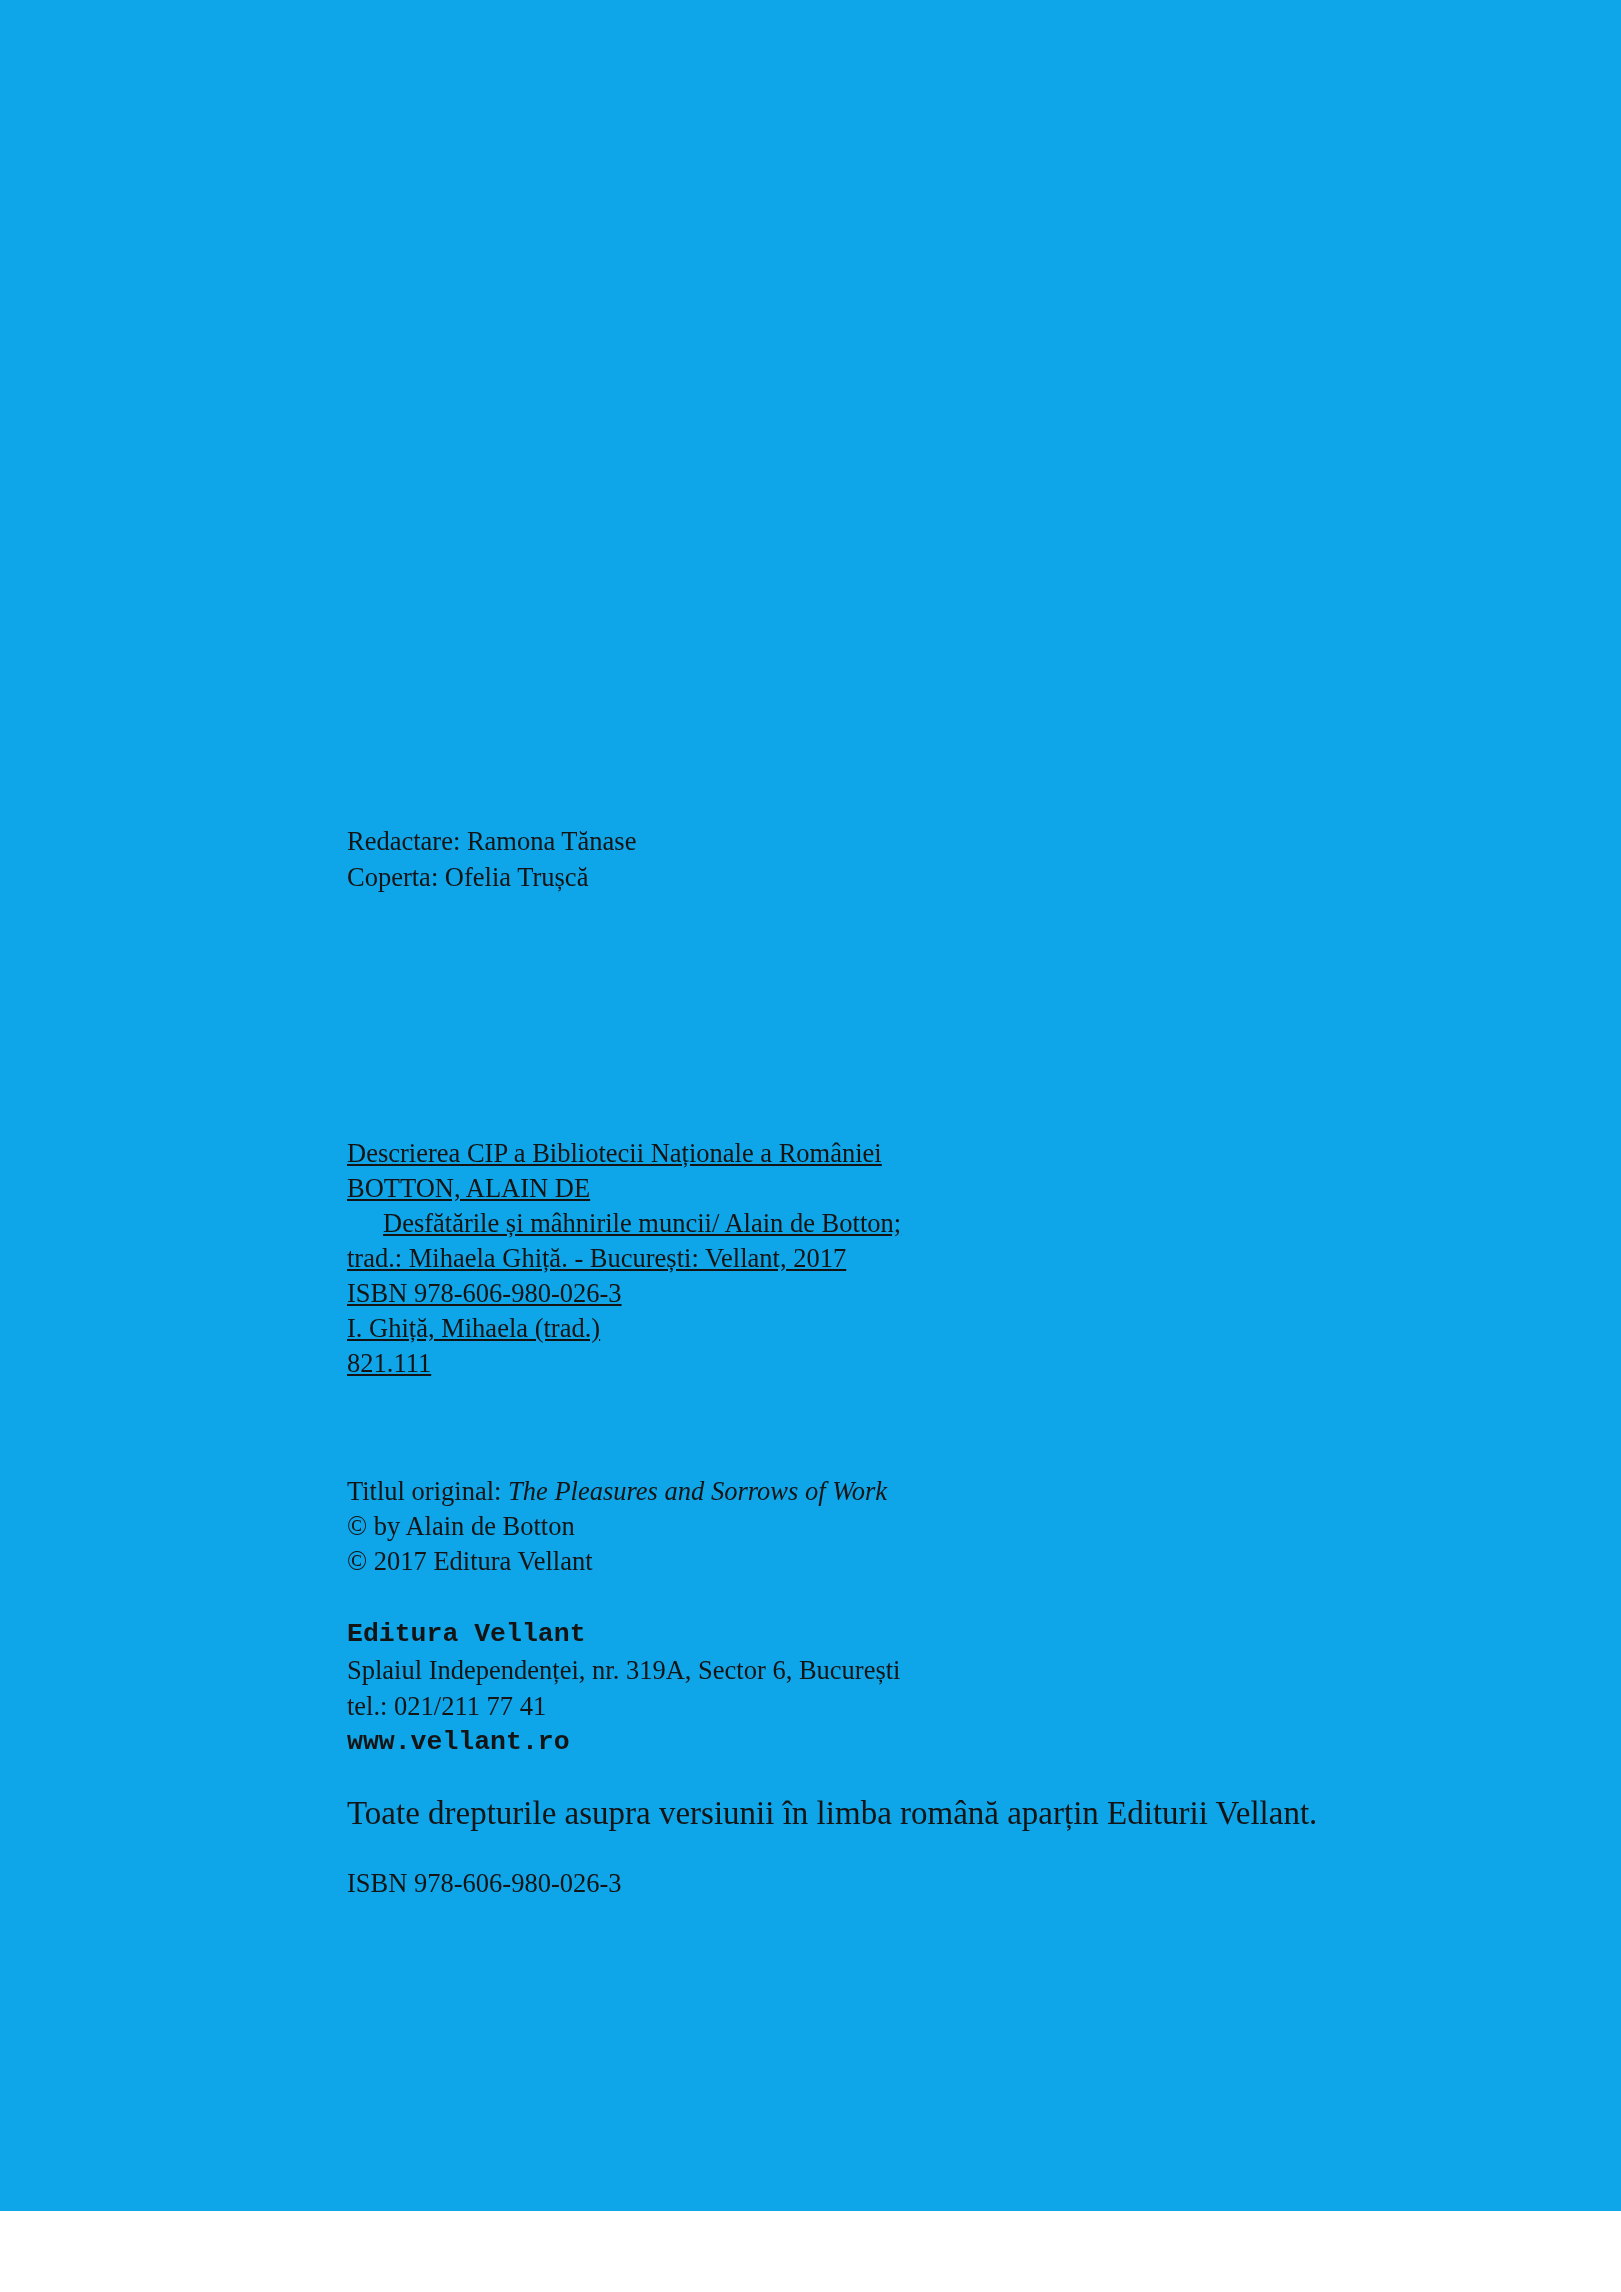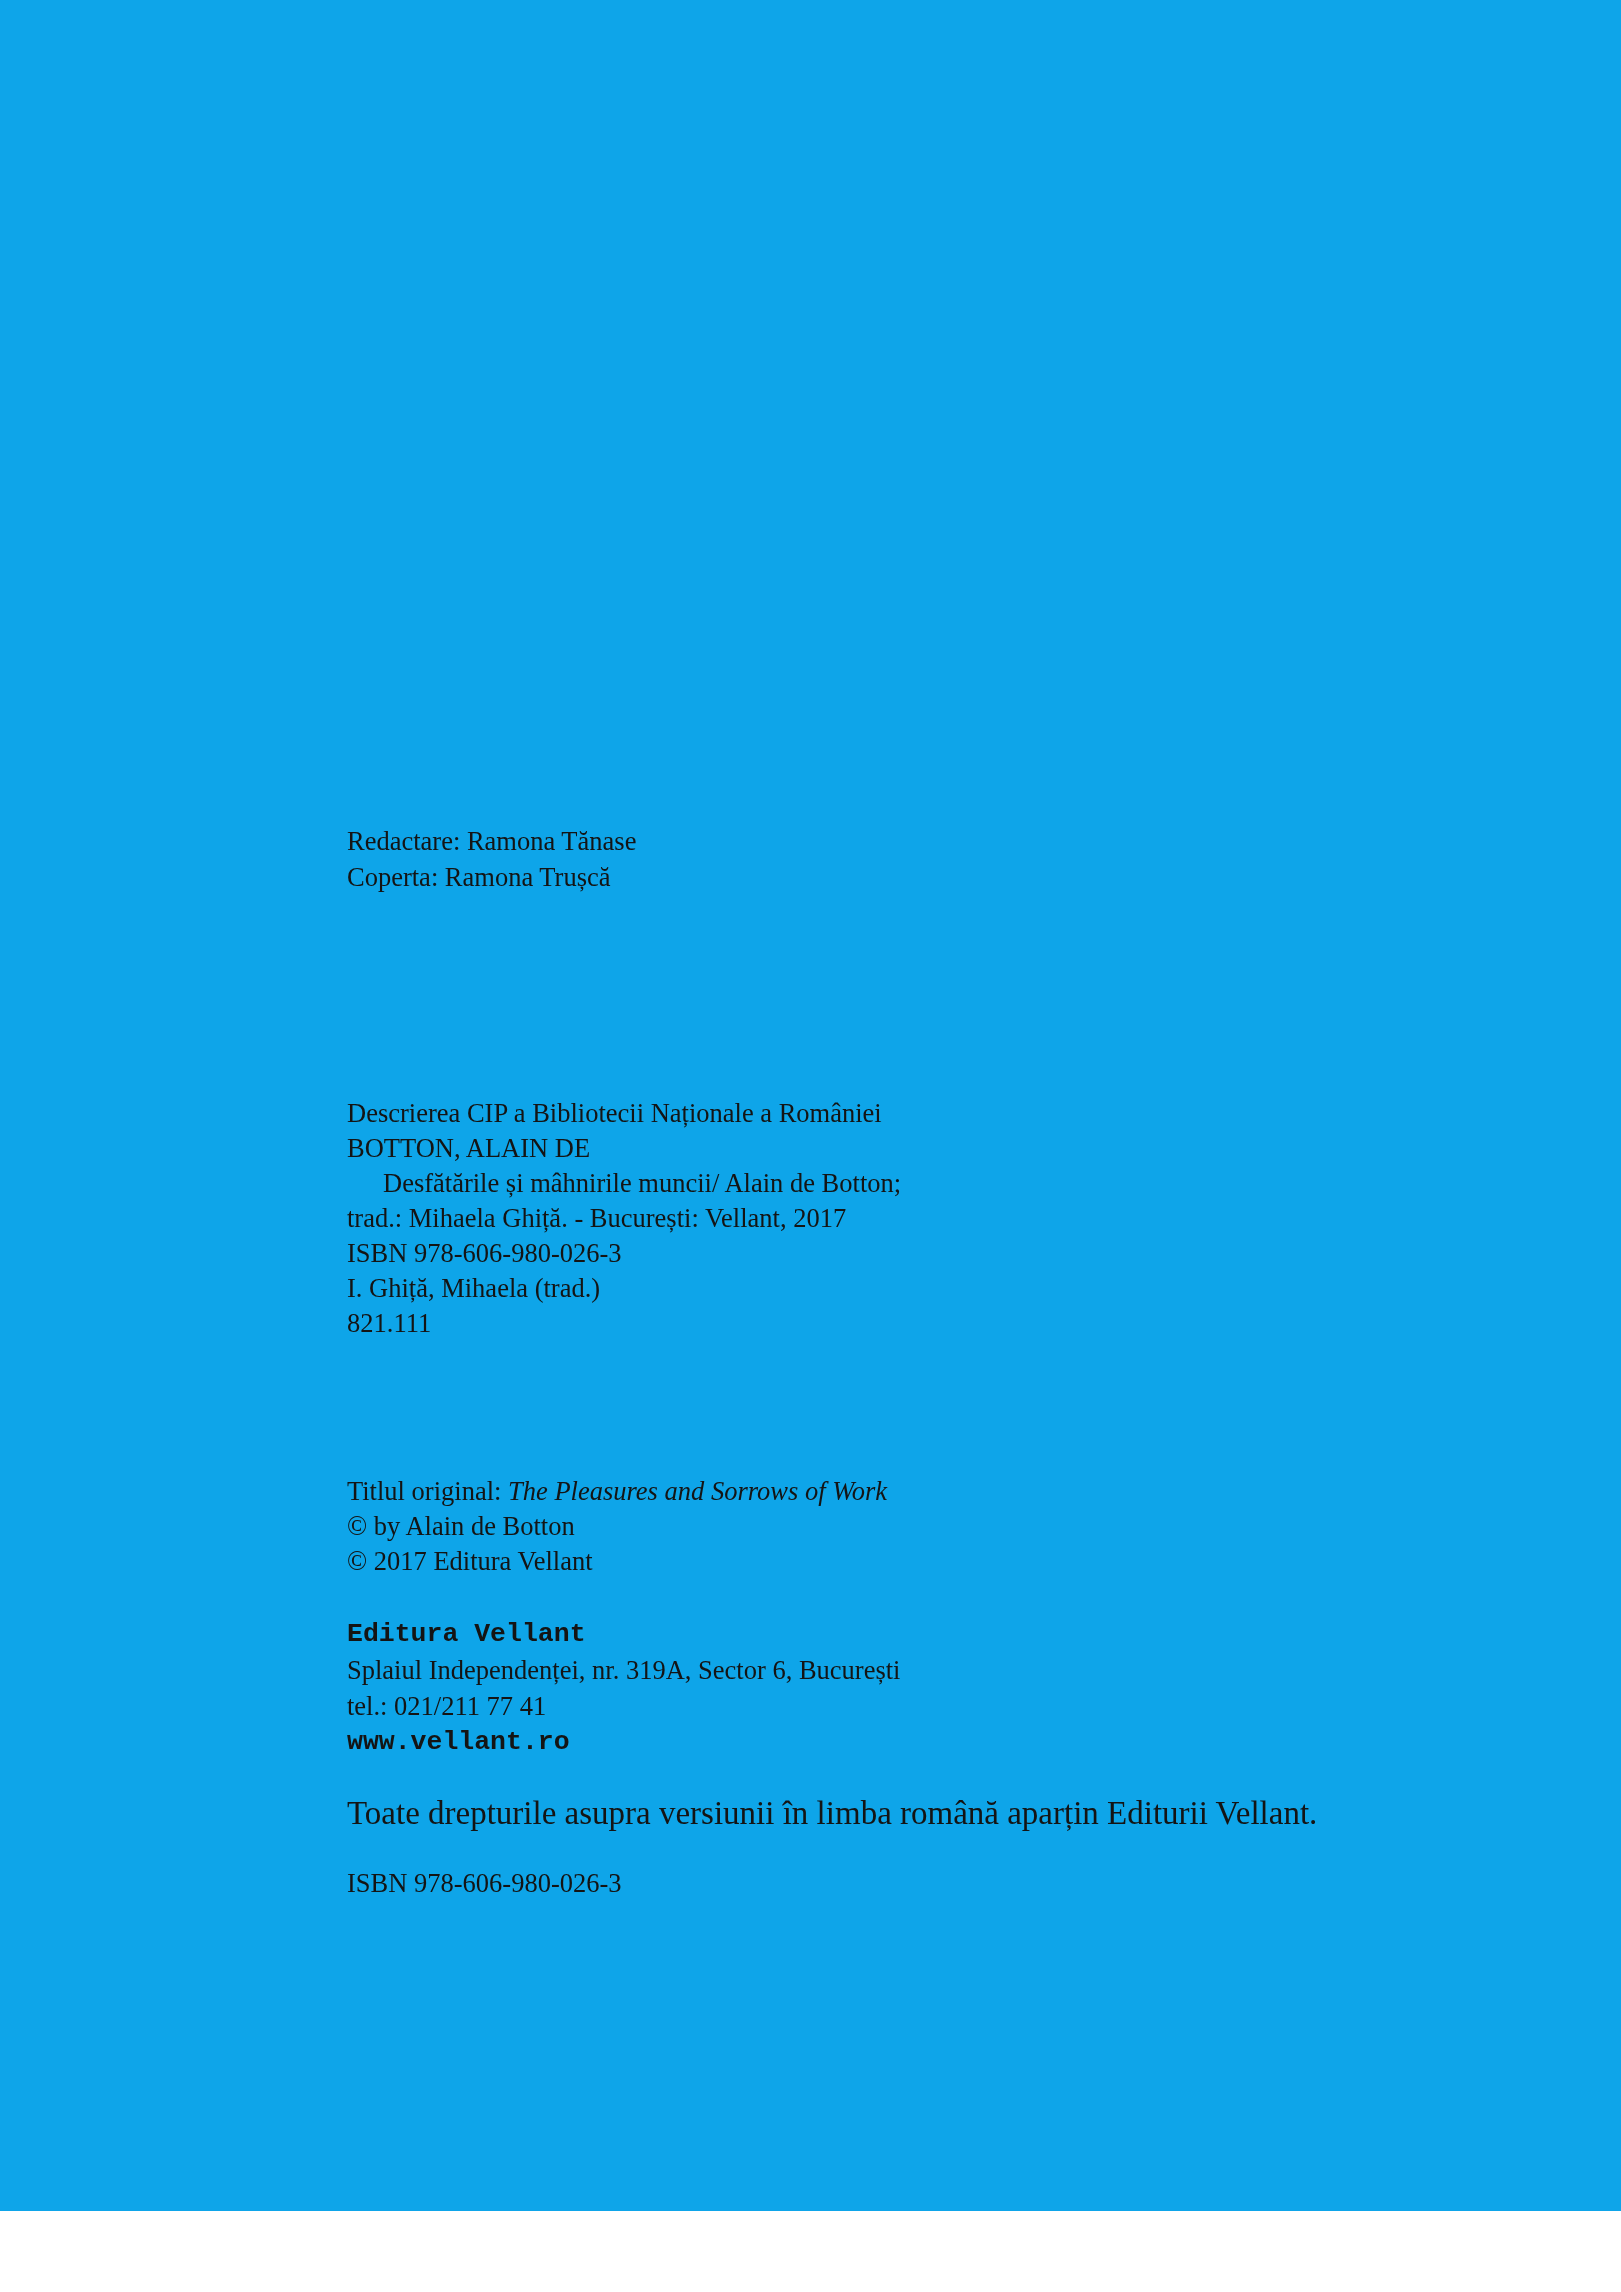--- a/index.html
+++ b/index.html
@@ -17,37 +17,37 @@
     overflow: hidden;
   }
   .block {
     position: absolute;
     left: 347px;
     font-size: 26.5px;
     line-height: 35px;
     white-space: nowrap;
   }
   #credits-block   { top: 823px;  line-height: 36px; }
-  #cip-block       { top: 1096px; }
+  #cip-block       { top: 1136px; text-decoration: underline; }
   #original-block  { top: 1474px; }
   #publisher-block { top: 1616px; line-height: 36px; }
   #rights-block    { top: 1796px; font-size: 33px; }
   #isbn-footer-block { top: 1866px; }
   .indent { padding-left: 36px; }
   .bold { font-weight: bold; font-family: Liberation Mono, monospace; }
   .italic { font-style: italic; }
 </style>
 </head>
 <body>
 
 <div id="page">
 
   <div class="block" id="credits-block">
     <div>Redactare: Ramona Tănase</div>
-    <div>Coperta: Ramona Trușcă</div>
+    <div>Coperta: Ofelia Trușcă</div>
   </div>
 
   <div class="block" id="cip-block">
     <div>Descrierea CIP a Bibliotecii Naționale a României</div>
     <div>BOTTON, ALAIN DE</div>
     <div class="indent">Desfătările și mâhnirile muncii/ Alain de Botton;</div>
     <div>trad.: Mihaela Ghiță. - București: Vellant, 2017</div>
     <div>ISBN 978-606-980-026-3</div>
     <div>I. Ghiță, Mihaela (trad.)</div>
     <div>821.111</div>

